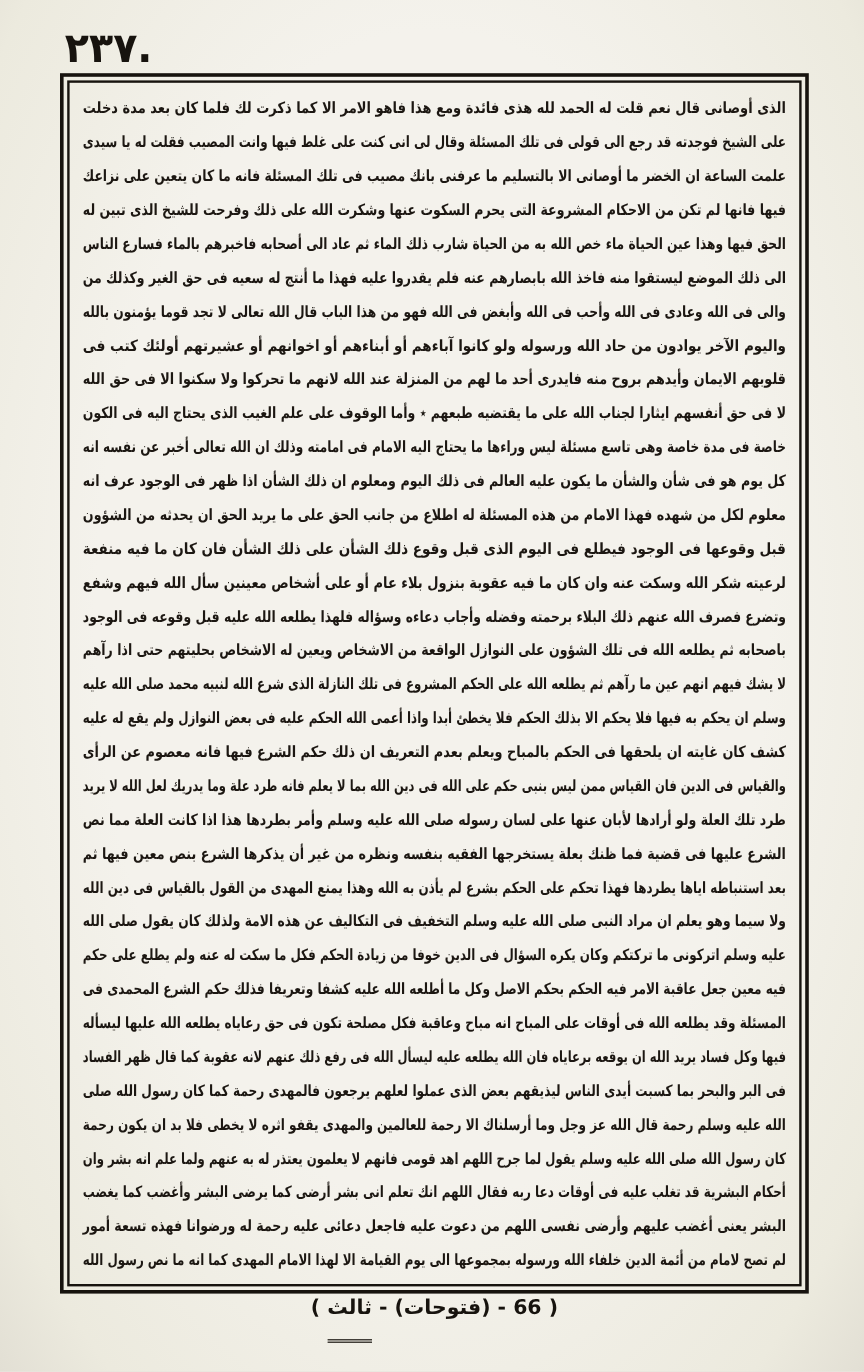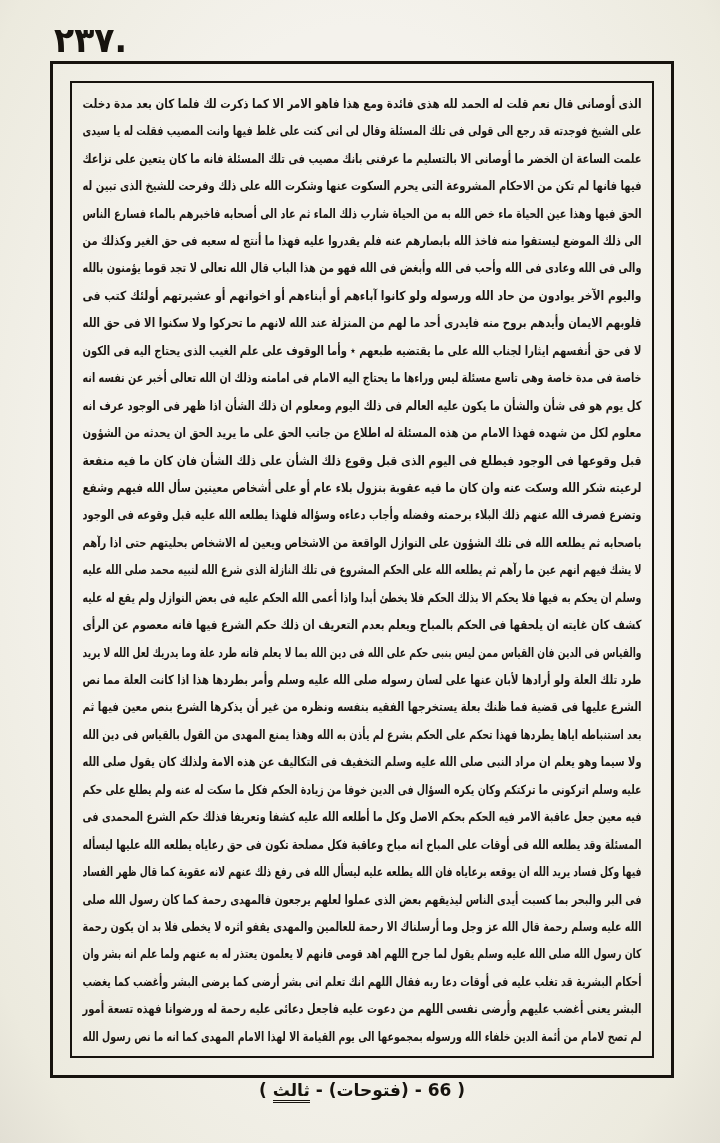--- a/index.html
+++ b/index.html
@@ -16,21 +16,21 @@
   .page-number{
     position:absolute;left:54px;top:20px;
     font-size:33px;font-weight:bold;color:#17130e;
     letter-spacing:2px;
     transform:scaleY(1.05);
   }
   .frame{
     position:absolute;left:50px;top:61px;width:624px;height:1017px;
     box-sizing:border-box;
     border:3.5px solid #17130e;
-    padding:17px;
+    padding:3px;
     background:transparent;
   }
   .frame-inner{
     width:100%;height:100%;
     box-sizing:border-box;
     border:2px solid #17130e;
     overflow:hidden;
   }
   svg.text-block{display:block;width:100%;height:100%;}
   svg.text-block text{
@@ -42,21 +42,21 @@
   }
   .footer{
     position:absolute;left:50px;top:1080px;width:624px;
     text-align:center;
     direction:rtl;
     font-size:17px;font-weight:bold;color:#17130e;
     letter-spacing:0.5px;
   }
   .footer .vol{
     border-bottom:3px double #17130e;
-    padding-bottom:0px;
+    padding-bottom:16px;
   }
 </style>
 </head>
 <body>
 
 <div class="scan">
 
   <div class="page-number" dir="ltr">٢٣٧.</div>
 
   <div class="frame">

